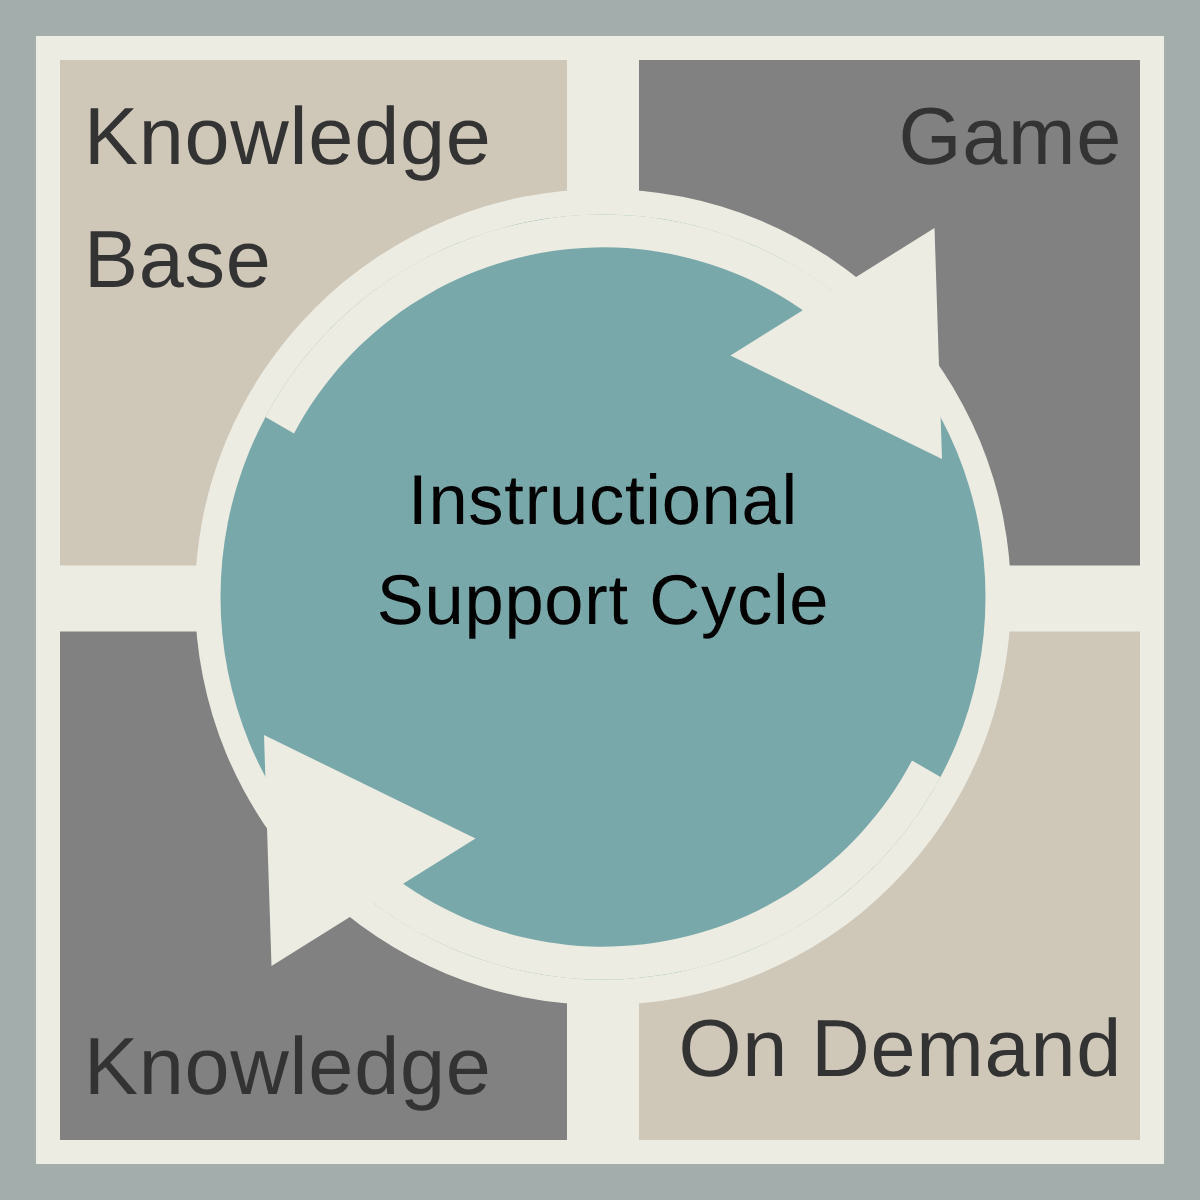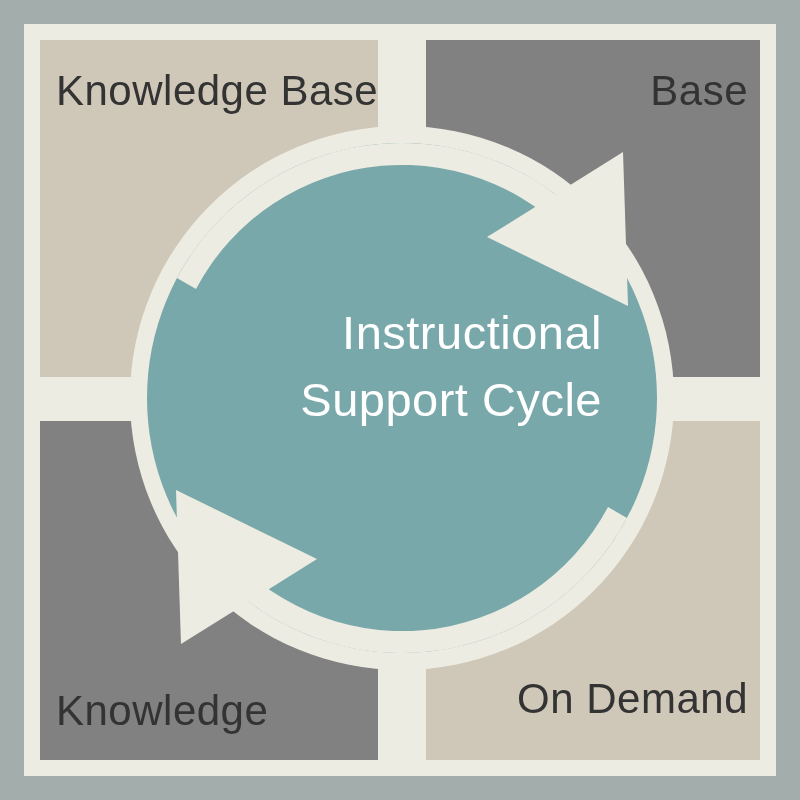--- a/index.html
+++ b/index.html
@@ -10,30 +10,30 @@
     font-family:"Liberation Sans", sans-serif;
     overflow:hidden;
   }
   .canvas svg{position:absolute;inset:0;display:block;}
   .label{
     position:absolute;
     font-weight:300;
     color:#333333;
     letter-spacing:0.5px;
     line-height:82px;
-    font-size:42px;
+    font-size:54px;
     white-space:normal;
   }
   .label.right{text-align:right;}
   .center-label{
     position:absolute;
     left:202px;top:299px;width:400px;
-    text-align:right;
+    text-align:center;
     font-weight:300;
-    color:#ffffff;
+    color:#000000;
     letter-spacing:0.5px;
     font-size:47px;
     line-height:67px;
   }
   .center-label span{display:block;}
 </style>
 </head>
 <body>
 
 <div class="canvas">
@@ -59,21 +59,21 @@
     </g>
 
     <g>
       <path d="M 627,518 A 255,255 0 0 1 201,555 L 218,541 A 233,233 0 0 0 608,507 Z" fill="#edece2"></path>
       <path d="M 181,644 L 317,559 L 176,490 Z" fill="#edece2"></path>
     </g>
   </svg>
 
   <div class="label" style="left:56px; top:50px; width:330px;">Knowledge Base</div>
 
-  <div class="label right" style="right:52px; top:50px; width:330px;">Base</div>
+  <div class="label right" style="right:52px; top:50px; width:330px;">Game</div>
 
   <div class="label" style="left:56px; top:670px; width:330px;">Knowledge</div>
 
   <div class="label right" style="right:52px; top:658px; width:330px;">On Demand</div>
 
   <div class="center-label">
     <span>Instructional</span>
     <span>Support Cycle</span>
   </div>
 

